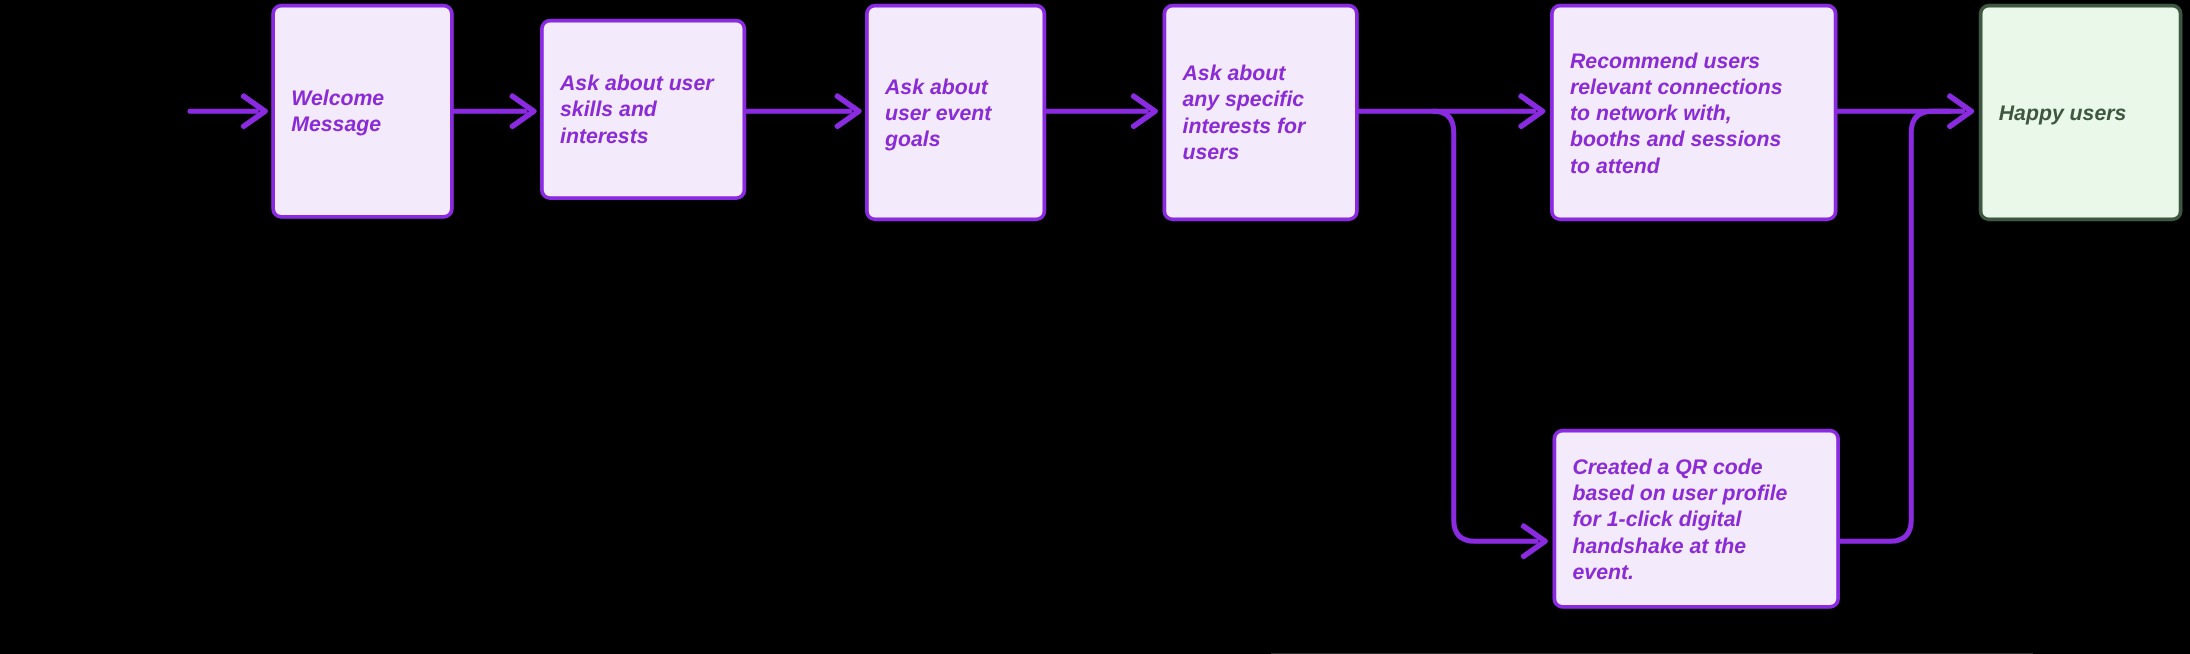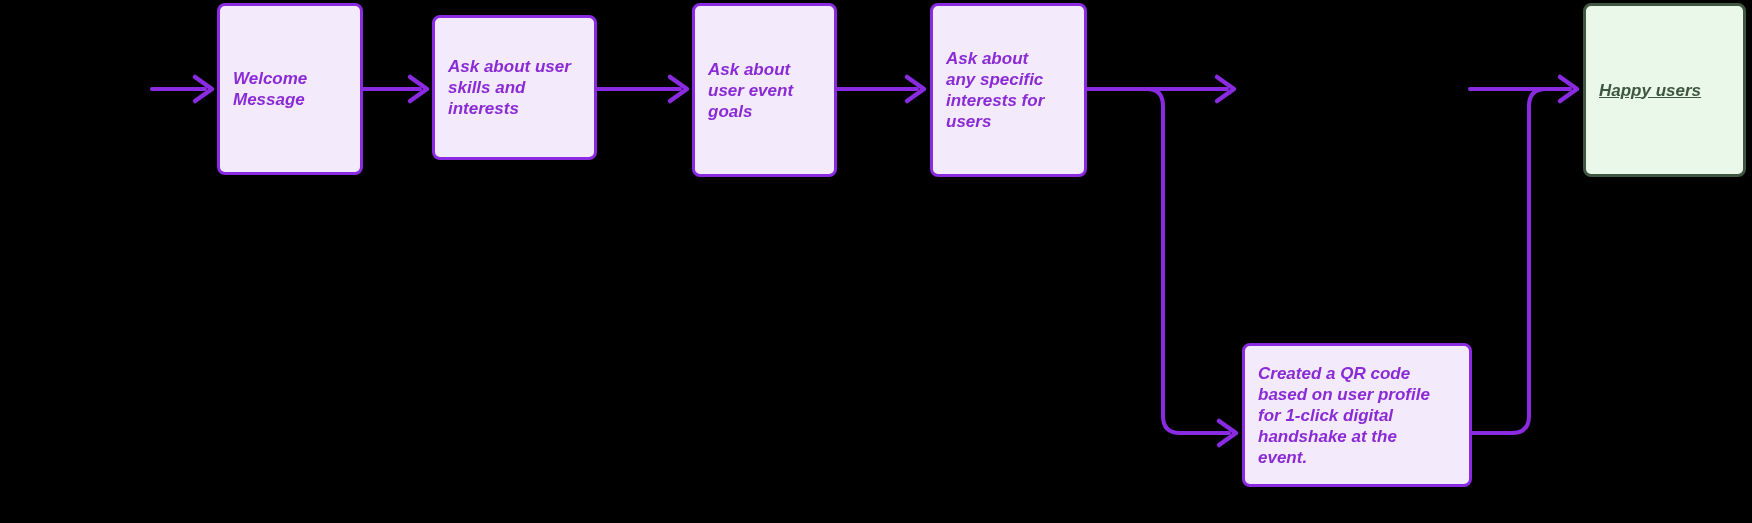--- a/index.html
+++ b/index.html
@@ -33,21 +33,20 @@
     font-style: italic;
     font-weight: 600;
     font-size: 17px;
     line-height: 21px;
     white-space: pre-line;
   }
   .node.success {
     background: var(--success-fill, #EAF8E9);
     border-color: var(--success-border, #3F5740);
     color: var(--success-text, #3F5740);
-    text-decoration: underline;
   }
 </style>
 </head>
 <body>
 
 <div class="canvas">
 
   <svg class="edges" width="1752" height="523" viewBox="0 0 1752 523">
     <g class="edge">
       <path class="shaft" d="M152 89 H205"></path>
@@ -100,20 +99,27 @@
 goals</span>
   </div>
 
   <div class="node" style="left:930px; top:3px; width:157px; height:174px">
     <span>Ask about
 any specific
 interests for
 users</span>
   </div>
 
+  <div class="node" style="left:1240px; top:3px; width:230px; height:174px">
+    <span>Recommend users
+relevant connections
+to network with,
+booths and sessions
+to attend</span>
+  </div>
 
   <div class="node success" style="left:1583px; top:3px; width:163px; height:174px">
     <span>Happy users</span>
   </div>
 
   <div class="node" style="left:1242px; top:343px; width:230px; height:144px">
     <span>Created a QR code
 based on user profile
 for 1-click digital
 handshake at the

